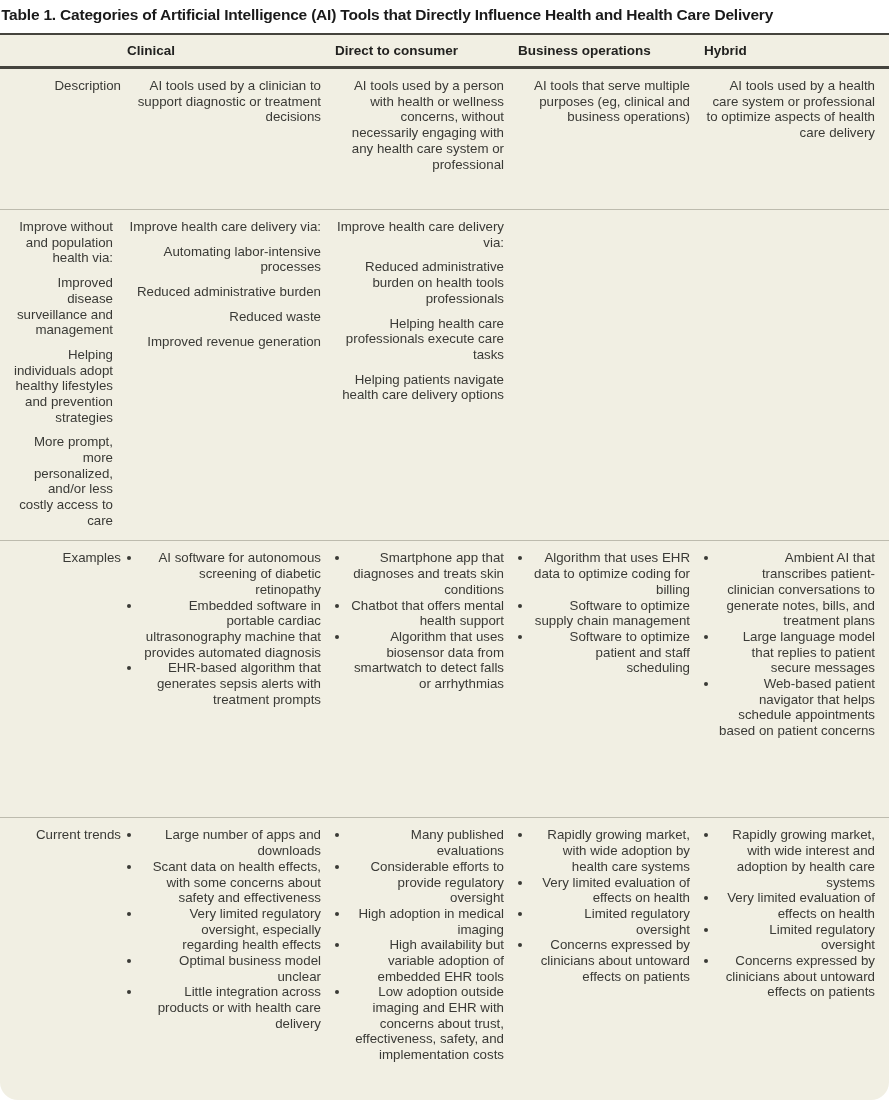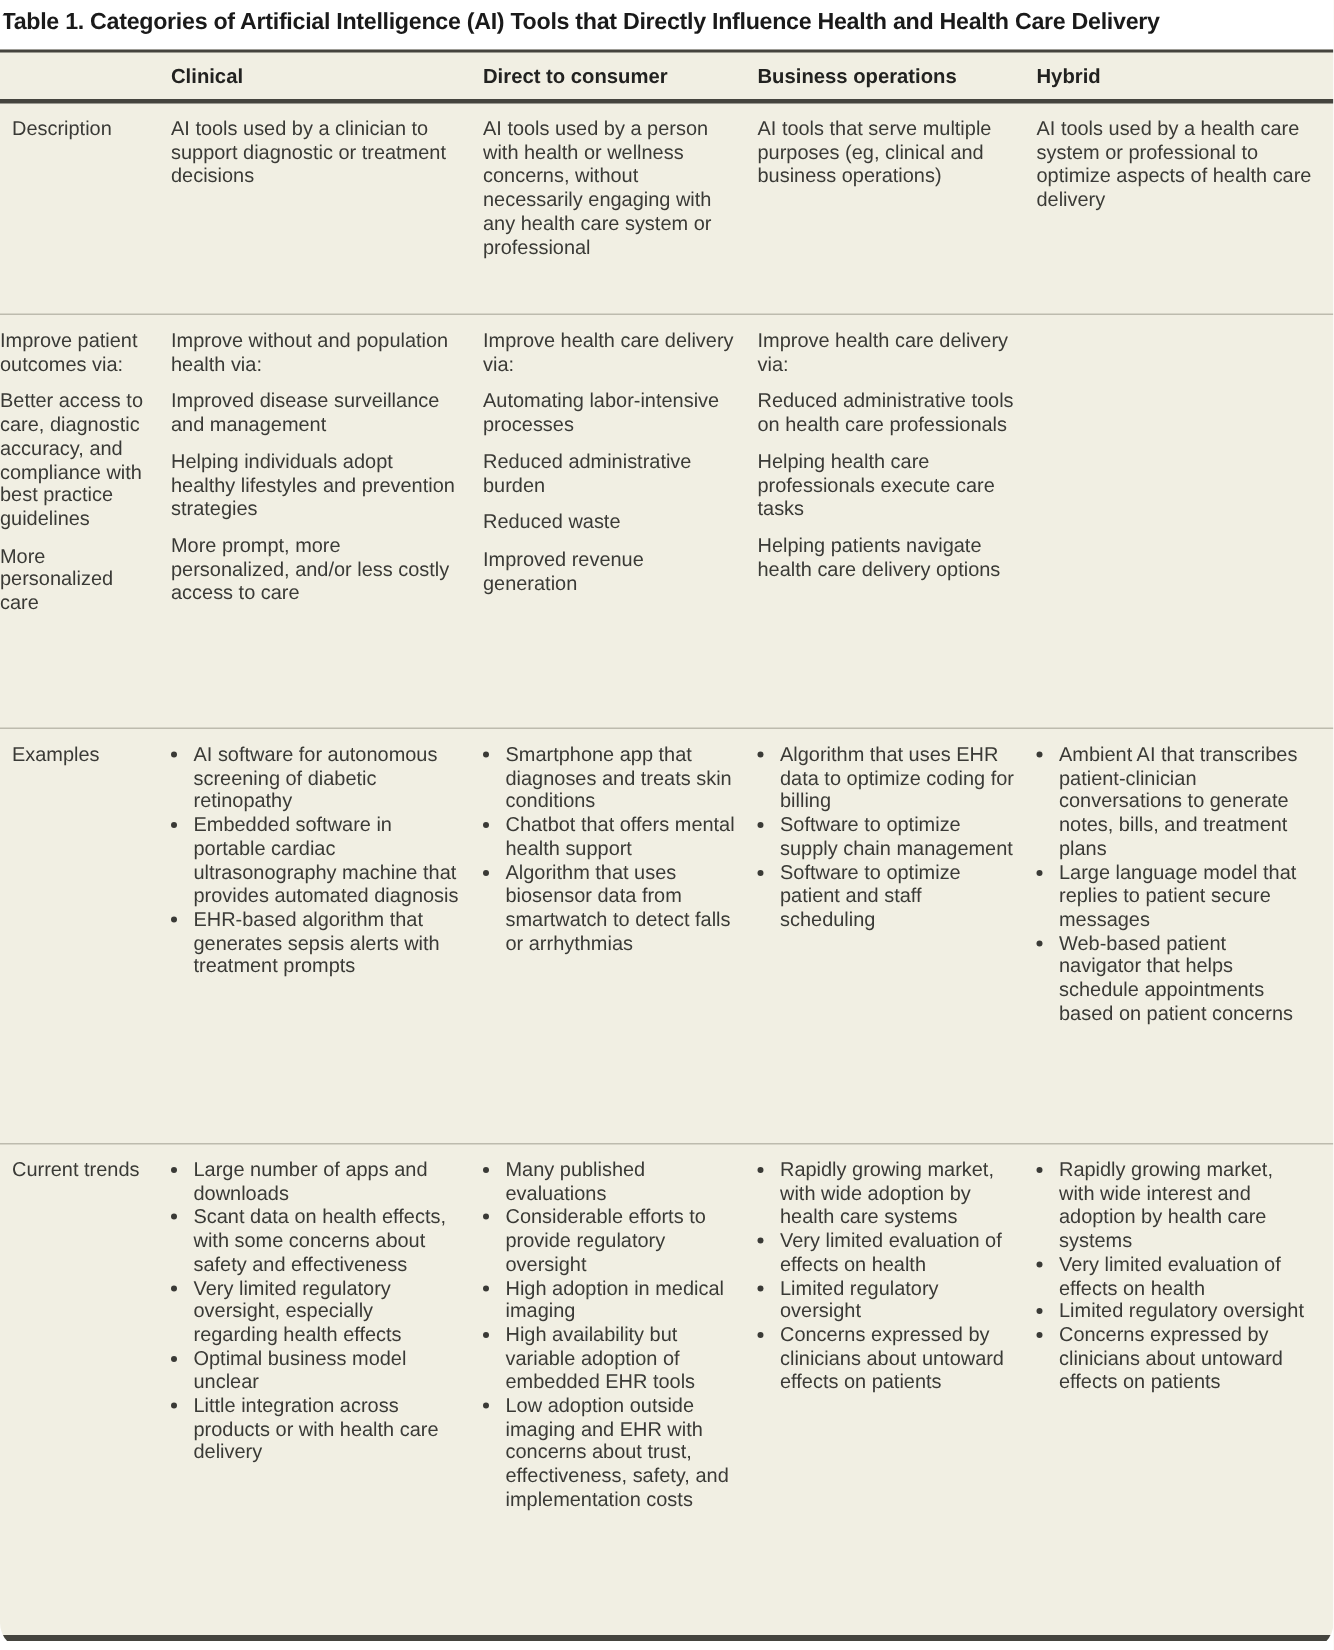--- a/index.html
+++ b/index.html
@@ -28,36 +28,38 @@
   #ai-table {
     background: var(--table-bg, #f1efe3);
     border-top: 2px solid var(--rule-dark, #45443e);
     border-bottom: 4px solid var(--rule-dark, #45443e);
     color: var(--text-color, #3a3a36);
   }
   .grid-row {
     display: grid;
     grid-template-columns: 114px 208px 183px 186px 1fr;
     box-sizing: border-box;
+    padding-left: 13px;
   }
   #header-row {
     border-bottom: 3px solid var(--rule-dark, #45443e);
   }
   .header-cell {
     font-weight: bold;
     font-size: 13.5px;
     color: #222220;
     padding: 8px 10px 8px 0;
     line-height: 1.15;
   }
   .cell {
     font-size: 13.3px;
     line-height: 1.18;
     padding: 9px 14px 12px 0;
     box-sizing: border-box;
+    text-align: right;
   }
   .label-cell {
     padding-left: 8px;
     padding-right: 6px;
   }
   .header-corner {
     padding-left: 8px;
   }
   .trow { border-top: 1px solid var(--rule-light, #bdbbae); }
   .trow:first-child { border-top: none; }
@@ -99,40 +101,35 @@
           </div>
           <div class="cell">
             <p class="para">AI tools that serve multiple purposes (eg, clinical and business operations)</p>
           </div>
           <div class="cell">
             <p class="para">AI tools used by a health care system or professional to optimize aspects of health care delivery</p>
           </div>
         </div>
         <div class="grid-row trow">
           <div class="cell">
-            <p class="para">Improve patient outcomes via:</p>
-            <p class="para">Better access to care, diagnostic accuracy, and compliance with best practice guidelines</p>
-            <p class="para">More personalized care</p>
-          </div>
-          <div class="cell">
             <p class="para">Improve without and population health via:</p>
             <p class="para">Improved disease surveillance and management</p>
             <p class="para">Helping individuals adopt healthy lifestyles and prevention strategies</p>
             <p class="para">More prompt, more personalized, and/or less costly access to care</p>
           </div>
           <div class="cell">
             <p class="para">Improve health care delivery via:</p>
             <p class="para">Automating labor-intensive processes</p>
             <p class="para">Reduced administrative burden</p>
             <p class="para">Reduced waste</p>
             <p class="para">Improved revenue generation</p>
           </div>
           <div class="cell">
             <p class="para">Improve health care delivery via:</p>
-            <p class="para">Reduced administrative tools on health care professionals</p>
+            <p class="para">Reduced administrative burden on health tools professionals</p>
             <p class="para">Helping health care professionals execute care tasks</p>
             <p class="para">Helping patients navigate health care delivery options</p>
           </div>
         </div>
         <div class="grid-row trow">
           <div class="cell label-cell">Examples</div>
           <div class="cell">
             <ul class="bullet-list">
               <li class="bullet-item">AI software for autonomous screening of diabetic retinopathy</li>
               <li class="bullet-item">Embedded software in portable cardiac ultrasonography machine that provides automated diagnosis</li>

